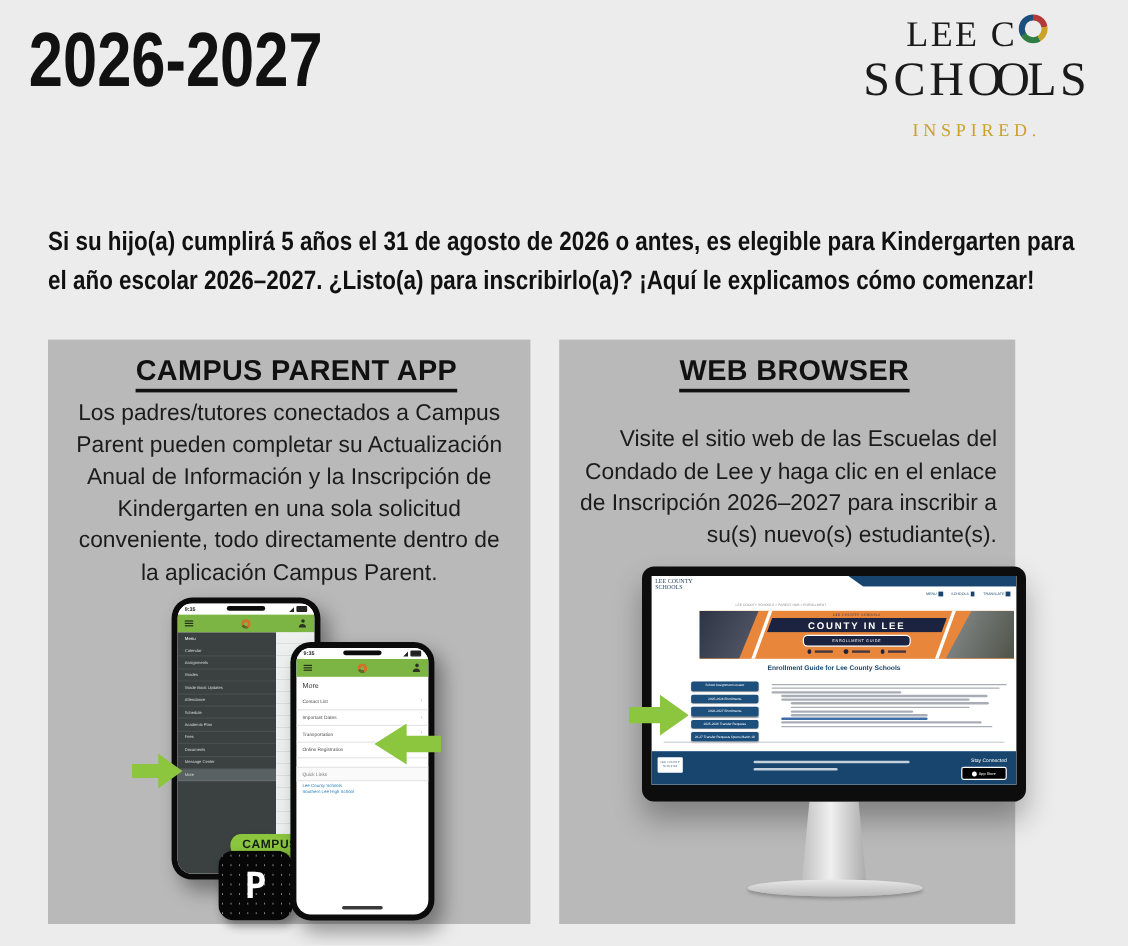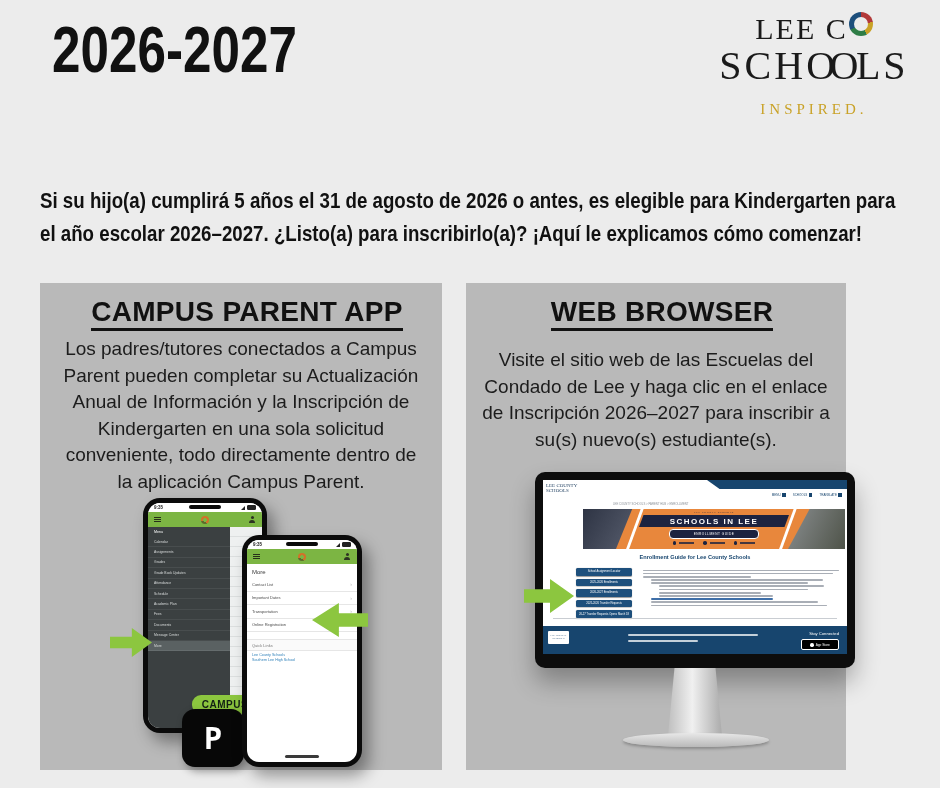--- a/index.html
+++ b/index.html
@@ -1,42 +1,42 @@
 <!DOCTYPE html>
 <html><head>
 <meta charset="utf-8">
 <style>
   html,body{margin:0;padding:0;background:#ececec;}
   .poster{position:relative;width:940px;height:788px;background:#ececec;overflow:hidden;
           font-family:"Liberation Sans",sans-serif;color:#111;}
   
-  .titles{position:absolute;left:52px;top:16px;width:700px;}
+  .titles{position:absolute;left:24px;top:16px;width:700px;}
   .t1{font-size:64px;font-weight:800;letter-spacing:0;line-height:1.08;display:inline-block;
       transform:scaleX(.8);transform-origin:left top;white-space:nowrap;}
   .t2{font-size:50px;font-weight:800;margin-top:4px;display:inline-block;transform:scaleX(.8);
       transform-origin:left top;white-space:nowrap;}
   .logo{position:absolute;left:698px;top:12px;width:232px;text-align:center;
         font-family:"Liberation Serif",serif;color:#1a1a1a;}
   .logo .l1{font-size:30px;letter-spacing:2px;display:flex;justify-content:center;gap:1px;}
   .logo .l2{font-size:40px;letter-spacing:3px;margin-top:-4px;}
   .logo .oo{letter-spacing:-0.14em;margin-right:.08em;}
   .swirl{display:inline-block;width:24px;height:24px;border-radius:50%;position:relative;
          background:conic-gradient(#b23a3a 0 80deg,#c9a227 80deg 150deg,#2e7d46 150deg 240deg,#1c4f7c 240deg 360deg);}
   .swirl::after{content:"";position:absolute;inset:5px;border-radius:50%;background:#ececec;}
   .tagline{font-size:15px;letter-spacing:4px;color:#c9a227;margin-top:12px;font-family:Liberation Serif, serif;}
   .intro{position:absolute;left:40px;top:184px;width:872px;}
   .intro-in{font-size:22px;font-weight:700;line-height:1.5;width:117.6%;transform:scaleX(.85);transform-origin:left top;}
   
   .panel{position:absolute;top:283px;background:#b9b9b9;height:487px;}
   .panel.left{left:40px;width:402px;}
   .panel.right{left:466px;width:380px;}
-  .ptitle{margin-top:13px;text-align:center;font-size:28px;font-weight:800;letter-spacing:.3px;margin-left:12px;}
+  .ptitle{margin-top:13px;text-align:center;font-size:24px;font-weight:800;letter-spacing:.3px;margin-left:12px;}
   .ptitle span{border-bottom:3px solid #111;padding-bottom:1px;}
   .pbody{margin:8px auto 0;width:92%;text-align:center;font-size:19px;line-height:1.4;color:#1c1c1c;}
-  .panel.right .pbody{margin-top:19px;}
+  .panel.right .pbody{margin-top:30px;text-align:right;}
   
   .garrow{position:absolute;background:#8CC63F;filter:drop-shadow(2px 3px 2px rgba(0,0,0,.3));}
   .ar-right{clip-path:polygon(0 30%,52% 30%,52% 0,100% 50%,52% 100%,52% 70%,0 70%);}
   .ar-left{clip-path:polygon(100% 30%,48% 30%,48% 0,0 50%,48% 100%,48% 70%,100% 70%);}
   
   .phone{position:absolute;background:#0b0b0b;border-radius:17px;padding:5px;
          box-shadow:7px 9px 16px rgba(0,0,0,.38);}
   .pscreen{position:relative;width:100%;height:100%;border-radius:12px;overflow:hidden;background:#fff;}
   .sbar{position:relative;height:9px;display:flex;align-items:center;justify-content:space-between;
         padding:0 6px;background:#fff;}
@@ -273,21 +273,21 @@
         </div>
         <div class="crumb">LEE COUNTY SCHOOLS  &gt;  PARENT HUB  &gt;  ENROLLMENT</div>
 
         <div class="wbanner">
           <div class="bphoto l"></div>
           <div class="slash" style="left:50px;"></div>
           <div class="bphoto r"></div>
           <div class="slash" style="right:56px;"></div>
           <div class="bcenter">
             <div class="bbrand">LEE COUNTY SCHOOLS</div>
-            <div class="thrive">SCHOOLS IN LEE</div>
+            <div class="thrive">COUNTY IN LEE</div>
             <div class="egpill">ENROLLMENT GUIDE</div>
             <div class="socialrow">
               <span class="si"></span>
                 <span class="st"></span>
               <span class="si"></span>
                 <span class="st"></span>
               <span class="si"></span>
                 <span class="st"></span>
             </div>
           </div>

